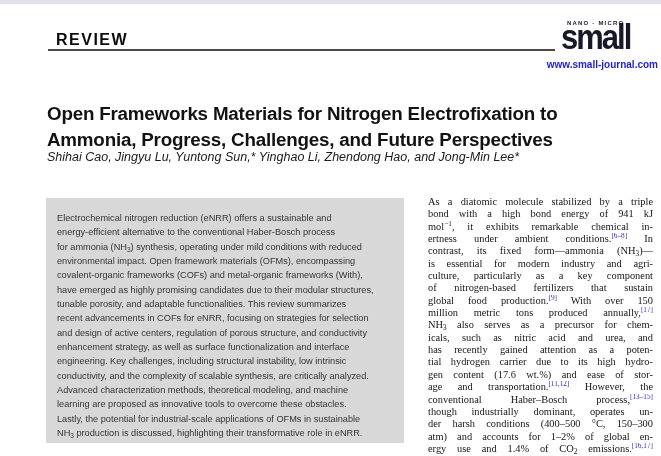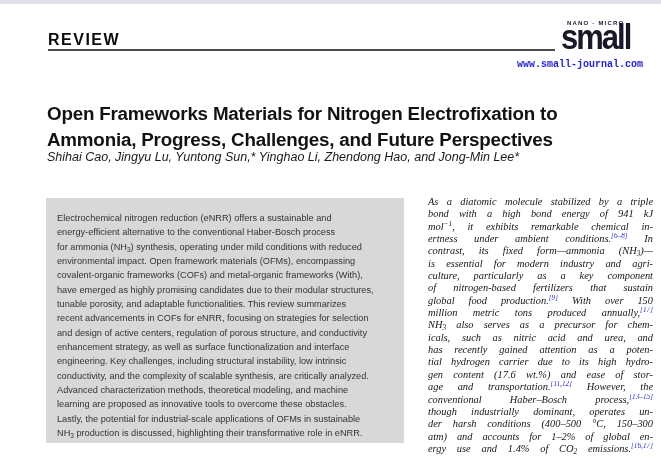--- a/index.html
+++ b/index.html
@@ -1,37 +1,37 @@
 <!DOCTYPE html>
 <html><head>
 <meta charset="utf-8">
 <style>
   html,body{margin:0;padding:0;background:#ffffff;}
   .page{position:relative;width:661px;height:456px;background:#ffffff;overflow:hidden;
         font-family:"Liberation Sans",sans-serif;}
   .topstrip{position:absolute;left:0;top:0;width:661px;height:4px;background:#e2e0ea;}
-  .kicker{position:absolute;left:48px;top:31px;font-size:16px;font-weight:bold;
+  .kicker{position:absolute;left:56px;top:31px;font-size:16px;font-weight:bold;
           letter-spacing:1.5px;color:#0b0b0b;text-align:center;}
   .rule{position:absolute;left:48px;top:49px;width:507px;height:2px;background:#4a4a4a;}
   .logo-tagline{position:absolute;left:567px;top:20px;font-size:6px;font-weight:bold;
           letter-spacing:1.2px;color:#1c1c30;}
   .logo{position:absolute;left:561px;top:20px;font-size:31px;font-weight:bold;
           letter-spacing:-2px;color:#181828;transform:scaleY(1.12);transform-origin:top left;
           line-height:31px;}
-  .journal-url{position:absolute;right:18px;top:59px;font-size:10px;font-weight:bold;
-          color:#2323cd;text-decoration:none;cursor:pointer;font-family:Liberation Mono, monospace;}
+  .journal-url{position:absolute;right:3px;top:59px;font-size:10px;font-weight:bold;
+          color:#2323cd;text-decoration:none;cursor:pointer;}
   .title{position:absolute;left:47px;top:85px;width:590px;font-size:18.8px;line-height:26px;
           font-weight:bold;color:#121212;letter-spacing:-0.2px;margin-top:16px;}
   .authors{position:absolute;left:47px;top:150px;font-size:12.5px;font-style:italic;color:#1a1a1a;}
   .abstract-box{position:absolute;left:46px;top:198px;width:358px;height:245px;background:#d8d8d8;}
   .abstract-text{position:absolute;left:11px;top:13px;right:3px;font-size:9.2px;
           font-weight:normal;color:#333333;}
   .abs-line{line-height:14.35px;white-space:nowrap;overflow:hidden;}
   .body-col{position:absolute;left:428px;top:196px;width:225px;font-family:"Liberation Serif",serif;
-          font-size:10.4px;color:#151515;font-style:italic;}
+          font-size:10.4px;color:#151515;}
   .body-line{height:12.35px;line-height:12.35px;overflow:hidden;
           text-align:justify;text-align-last:justify;}
   sub,sup{line-height:0;}
   sub{font-size:70%;vertical-align:-0.25em;}
   sup{font-size:70%;vertical-align:0.5em;}
   sup.cite{color:#2a2ac8;cursor:pointer;}
 </style>
 </head>
 <body>
 

